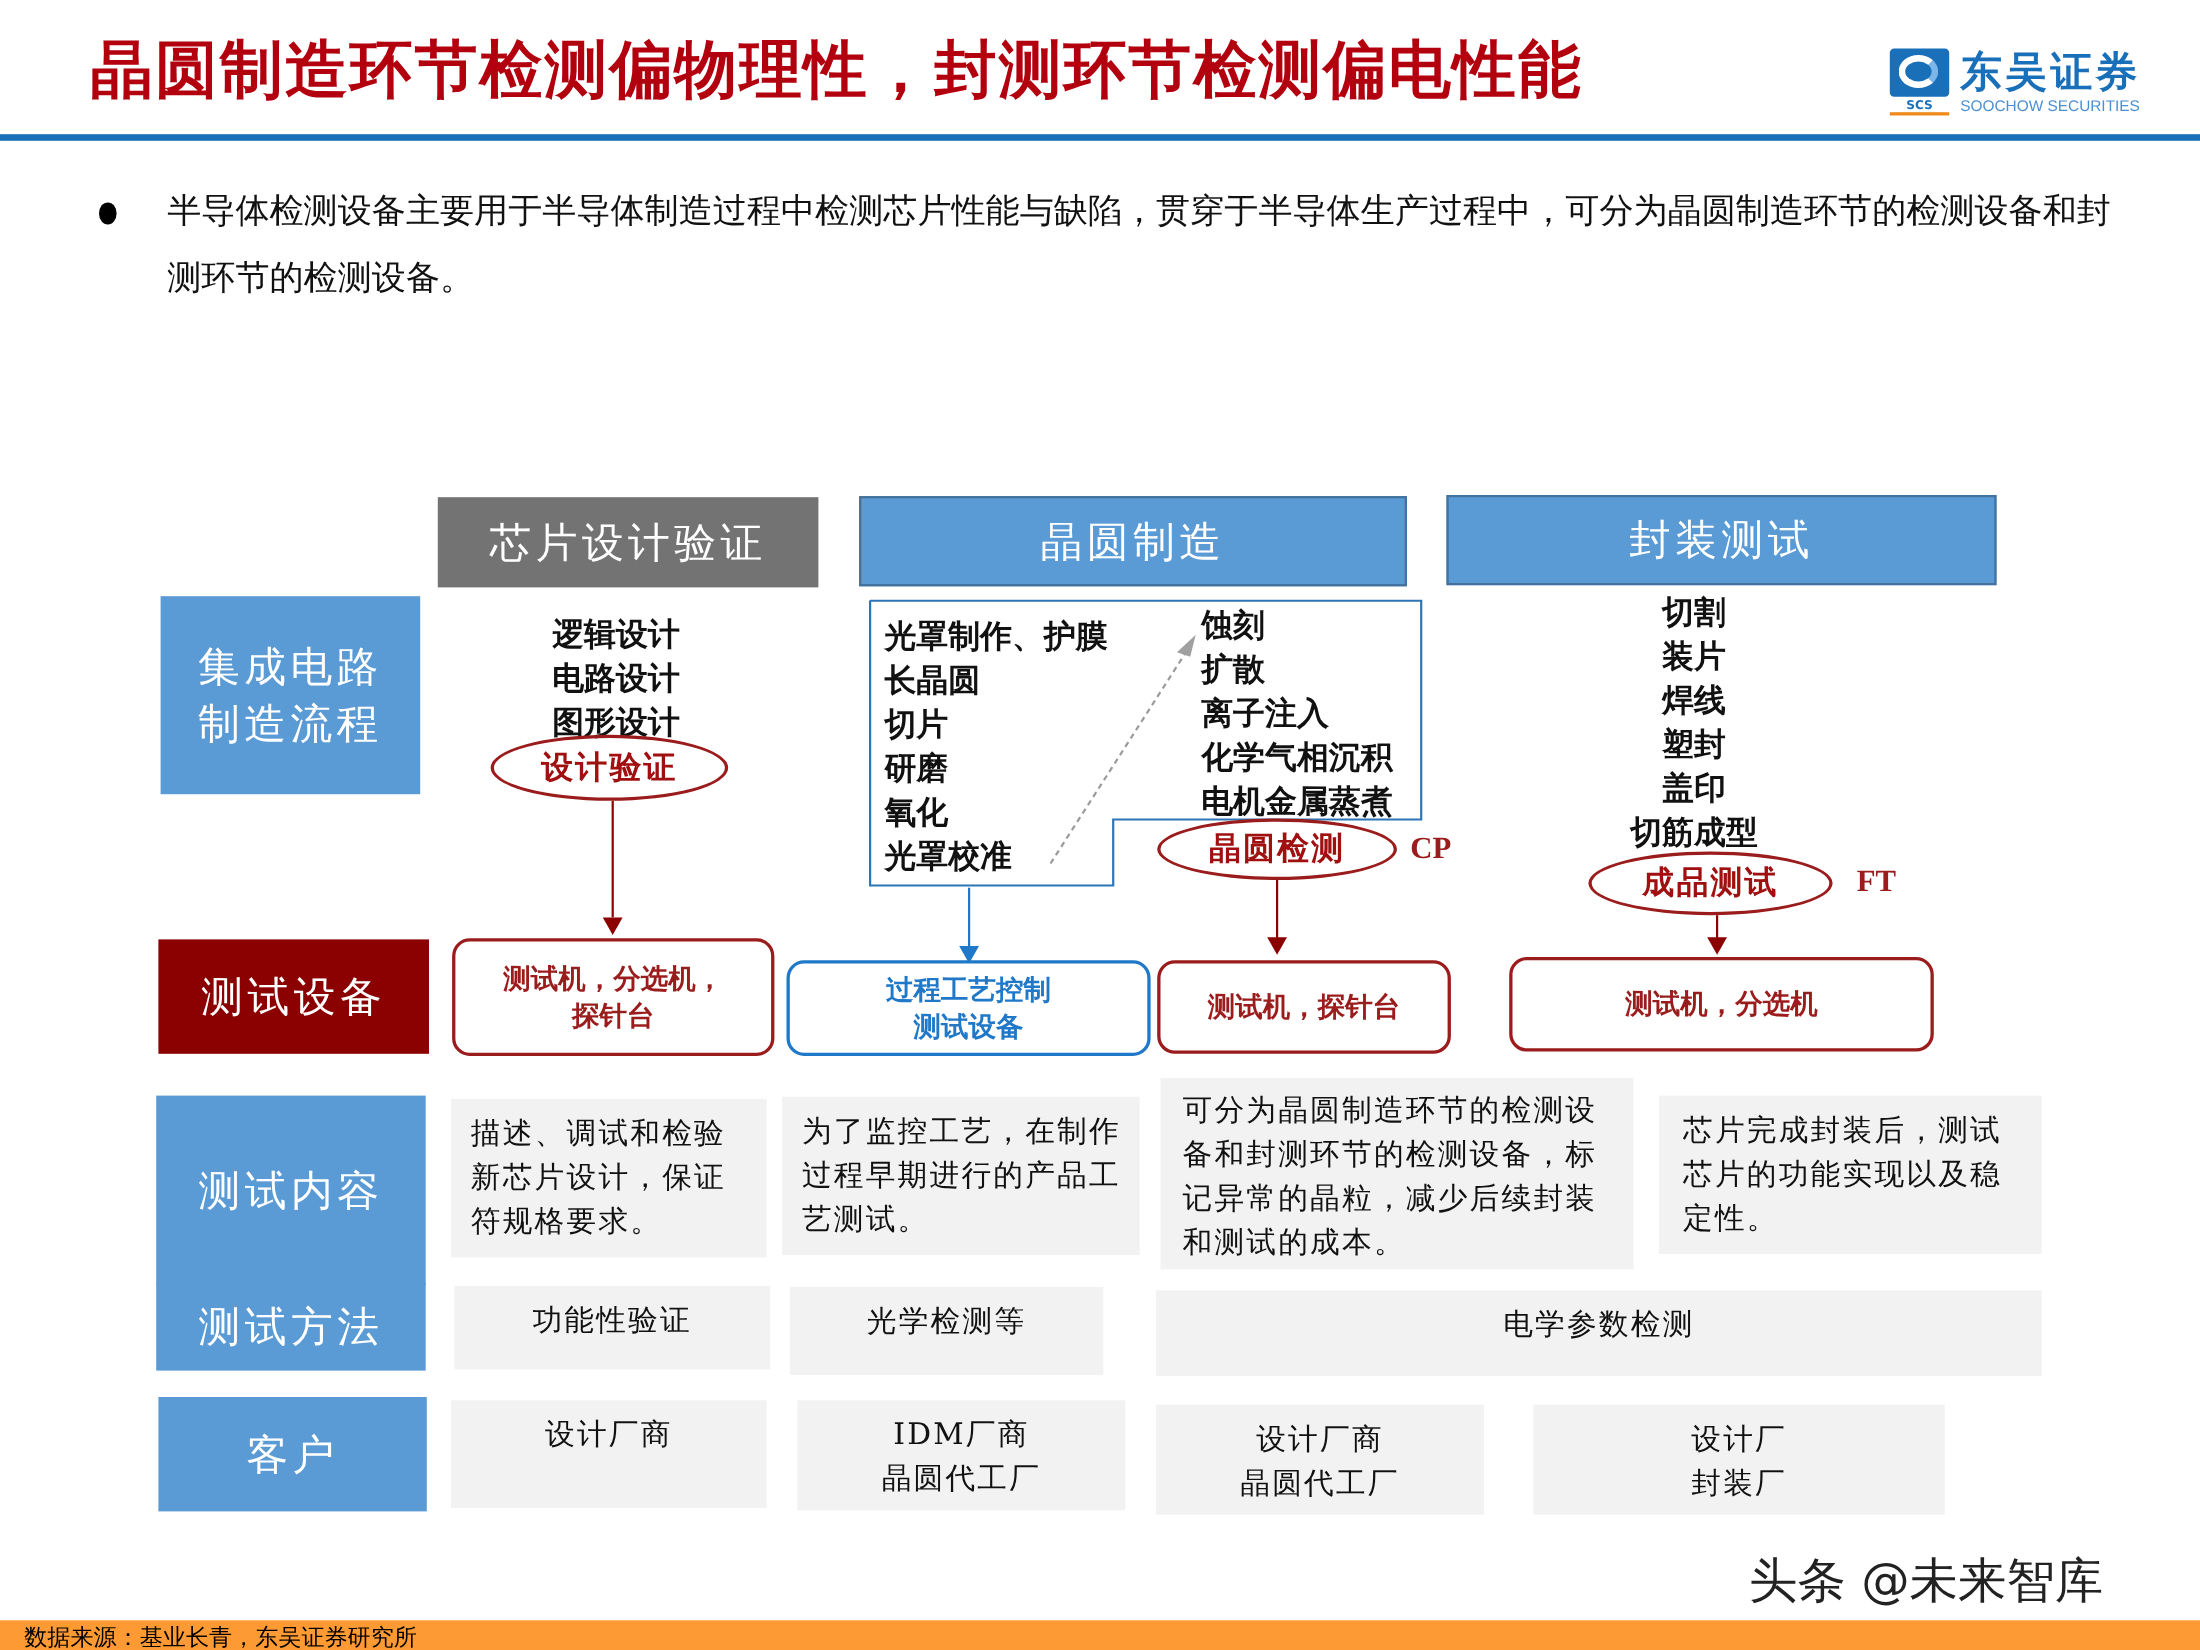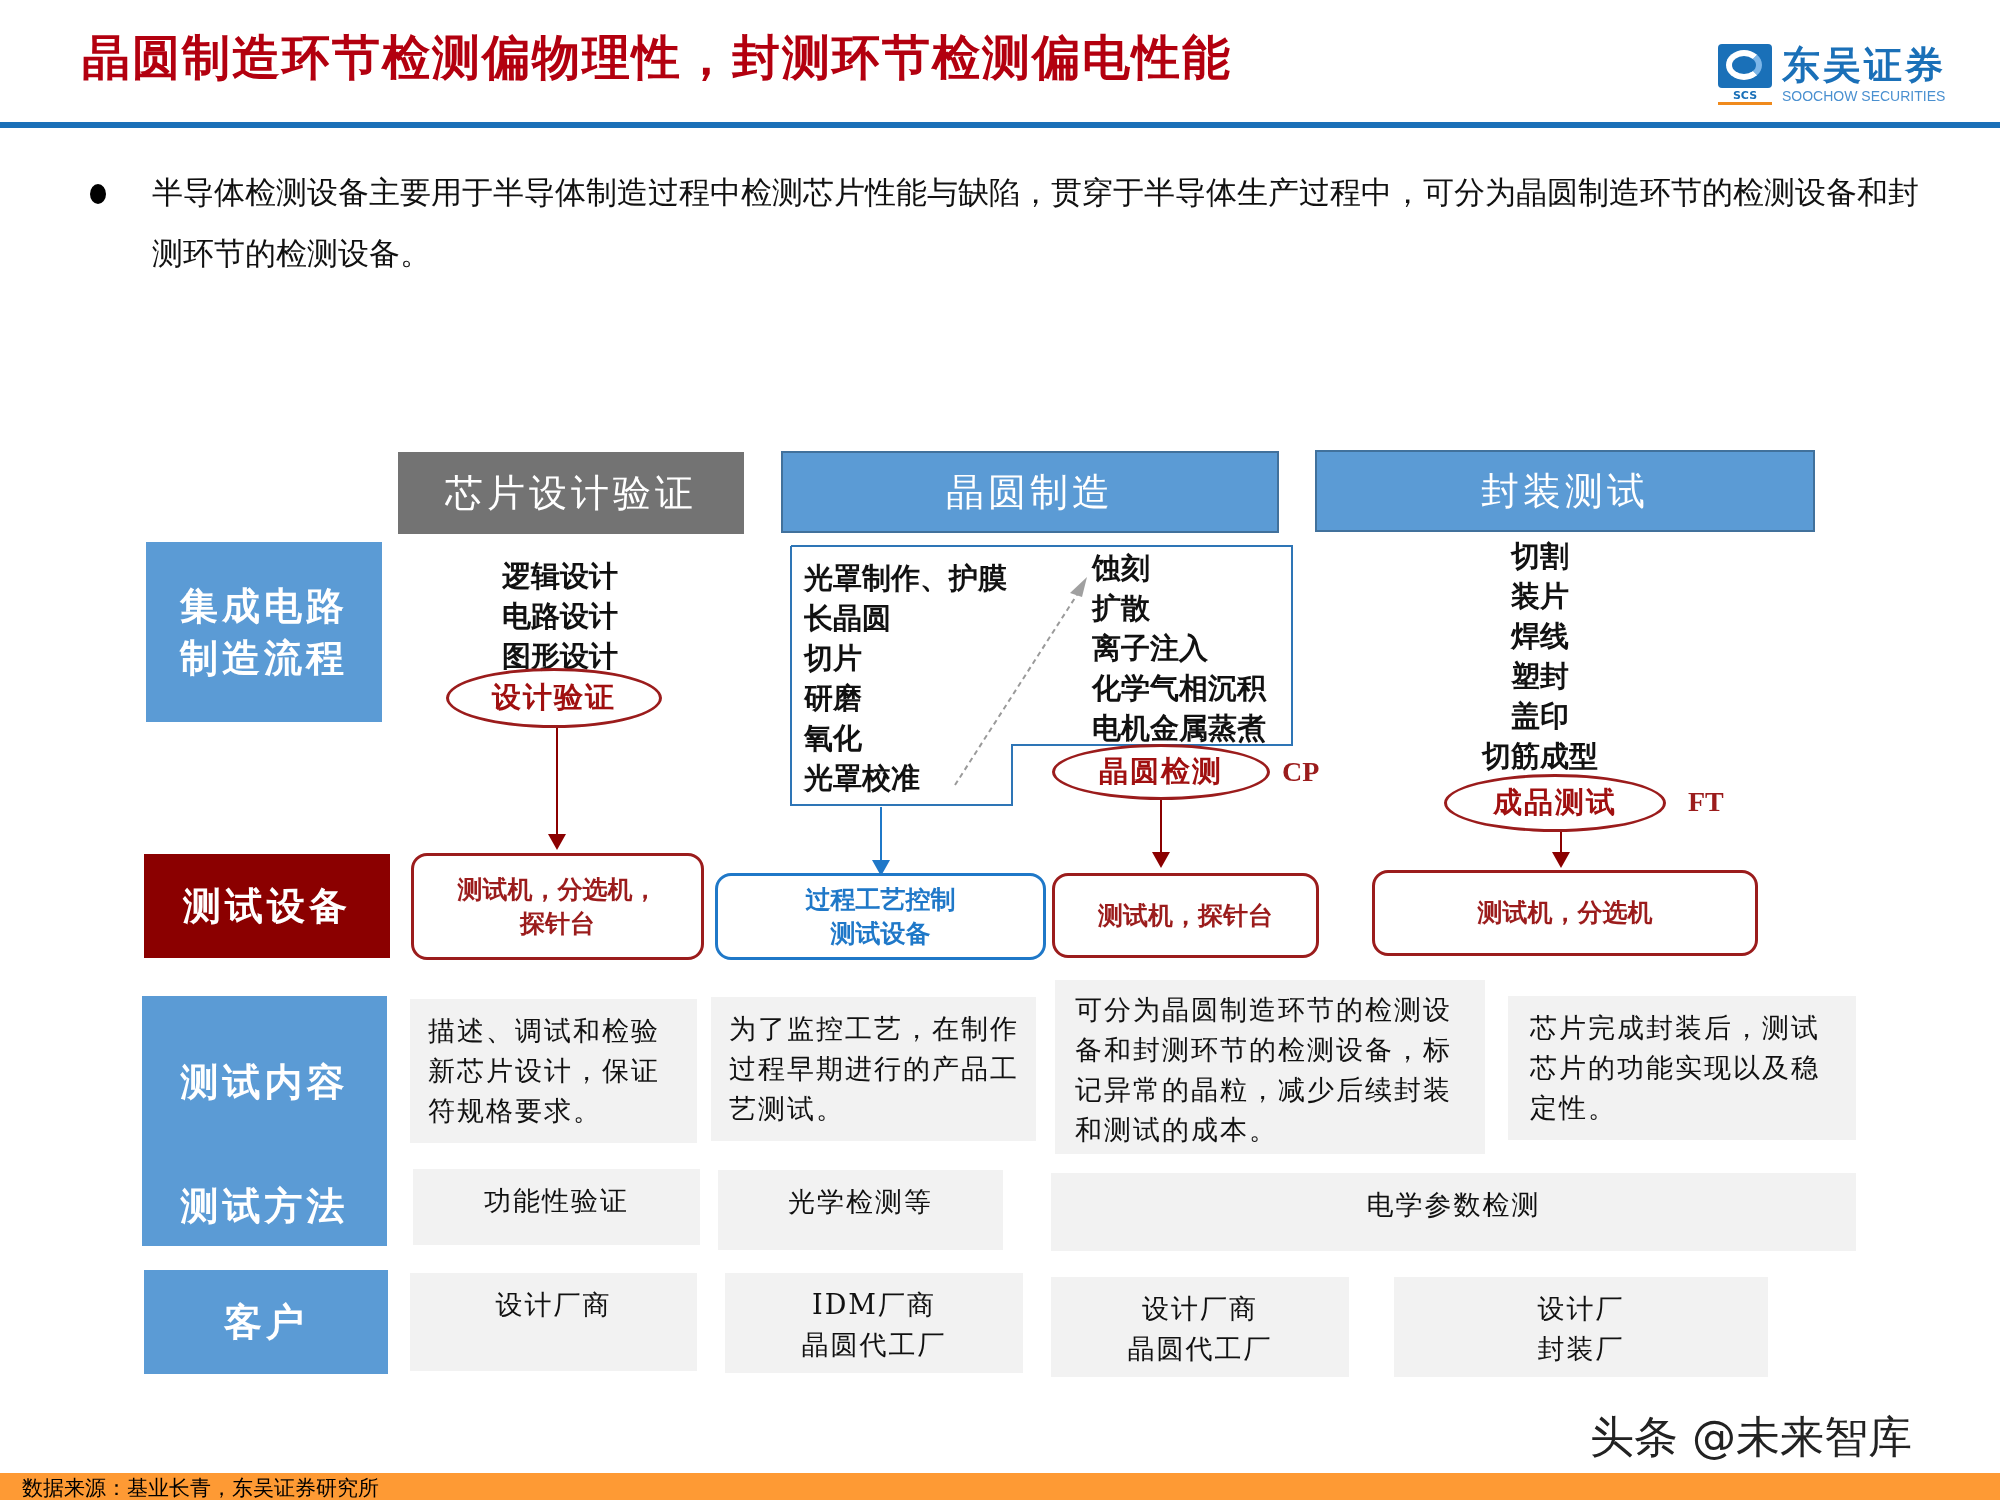--- a/index.html
+++ b/index.html
@@ -1,37 +1,37 @@
 <!DOCTYPE html>
 <html><head>
 <meta charset="utf-8">
 <style>
   html, body { margin:0; padding:0; }
   body { width:2000px; height:1500px; position:relative; background:#ffffff; overflow:hidden;
          font-family:"DejaVu Serif","Liberation Serif",serif; color:#111; }
   .abs { position:absolute; }
   
-  .title { left:82px; top:26px; font-size:48px; font-weight:bold; color:#b3000f; letter-spacing:2px; white-space:nowrap; }
+  .title { left:82px; top:26px; font-size:57px; font-weight:bold; color:#b3000f; letter-spacing:2px; white-space:nowrap; }
   .header-rule { left:0; top:122px; width:2000px; height:6px; background:#1a70b8; }
   .logo { left:1718px; top:44px; width:260px; height:60px; }
   .logo-mark { left:0; top:0; width:54px; height:44px; background:#1a70b8; border-radius:4px; overflow:hidden; }
   .logo-mark .swirl { position:absolute; left:8px; top:6px; width:36px; height:30px; border:6px solid #fff; border-radius:50%; border-right-color:#7db6e8; box-sizing:border-box; }
   .logo-scs { left:0; top:46px; width:54px; font-size:11px; font-weight:bold; color:#1a70b8; font-family:"DejaVu Sans",sans-serif; text-align:center; border-bottom:3px solid #f08a1c; line-height:12px; }
   .logo-cn { left:64px; top:-4px; font-size:38px; font-weight:bold; color:#1a70b8; font-family:"DejaVu Sans",sans-serif; letter-spacing:3px; white-space:nowrap; }
   .logo-en { left:64px; top:44px; font-size:14px; color:#4a90d0; font-family:"Liberation Sans",sans-serif; white-space:nowrap; }
   
   .bullets { left:80px; top:162px; width:1840px; }
   .bullet { position:relative; padding-left:72px; font-size:31px; line-height:61px; }
   .bullet .dot { position:absolute; left:10px; top:22px; width:16px; height:20px; background:#000; border-radius:50%; }
   .bullet b { font-weight:bold; }
   
   .hdr { color:#fff; font-size:38px; display:flex; align-items:center; justify-content:center; letter-spacing:4px; }
   .hdr-gray { background:#737373; }
   .hdr-blue { background:#5b9bd5; border:2px solid #41719c; box-sizing:border-box; }
-  .rowlabel { background:#5b9bd5; color:#fff; font-size:38px; display:flex; align-items:center; justify-content:center; text-align:center; letter-spacing:4px; line-height:52px;font-weight:bold; }
+  .rowlabel { background:#5b9bd5; color:#fff; font-size:38px; display:flex; align-items:center; justify-content:center; text-align:center; letter-spacing:4px; line-height:52px; }
   .rowlabel-red { background:#8b0000; }
   .steps { font-size:29px; font-weight:bold; line-height:40px; text-align:center; }
   .steps-left { text-align:left; }
   .oval { border:3px solid #9b1c1c; border-radius:50%; color:#a01010; font-size:29px; font-weight:bold; display:flex; align-items:center; justify-content:center; box-sizing:border-box; letter-spacing:2px; }
   .tag { color:#9b1c1c; font-size:28px; font-weight:bold; font-family:"Liberation Serif",serif; }
   .equip { border:3px solid #9b1c1c; border-radius:16px; color:#9b1c1c; font-size:25px; font-weight:bold; display:flex; align-items:center; justify-content:center; text-align:center; line-height:34px; box-sizing:border-box; background:#fff; }
   .equip-blue { border-color:#1f78c8; color:#1f78c8; }
   .cell { background:#f2f2f2; font-size:27px; line-height:40px; box-sizing:border-box; letter-spacing:2px; }
   .cell-center { display:flex; justify-content:center; text-align:center; }
   .vline { width:2px; }

